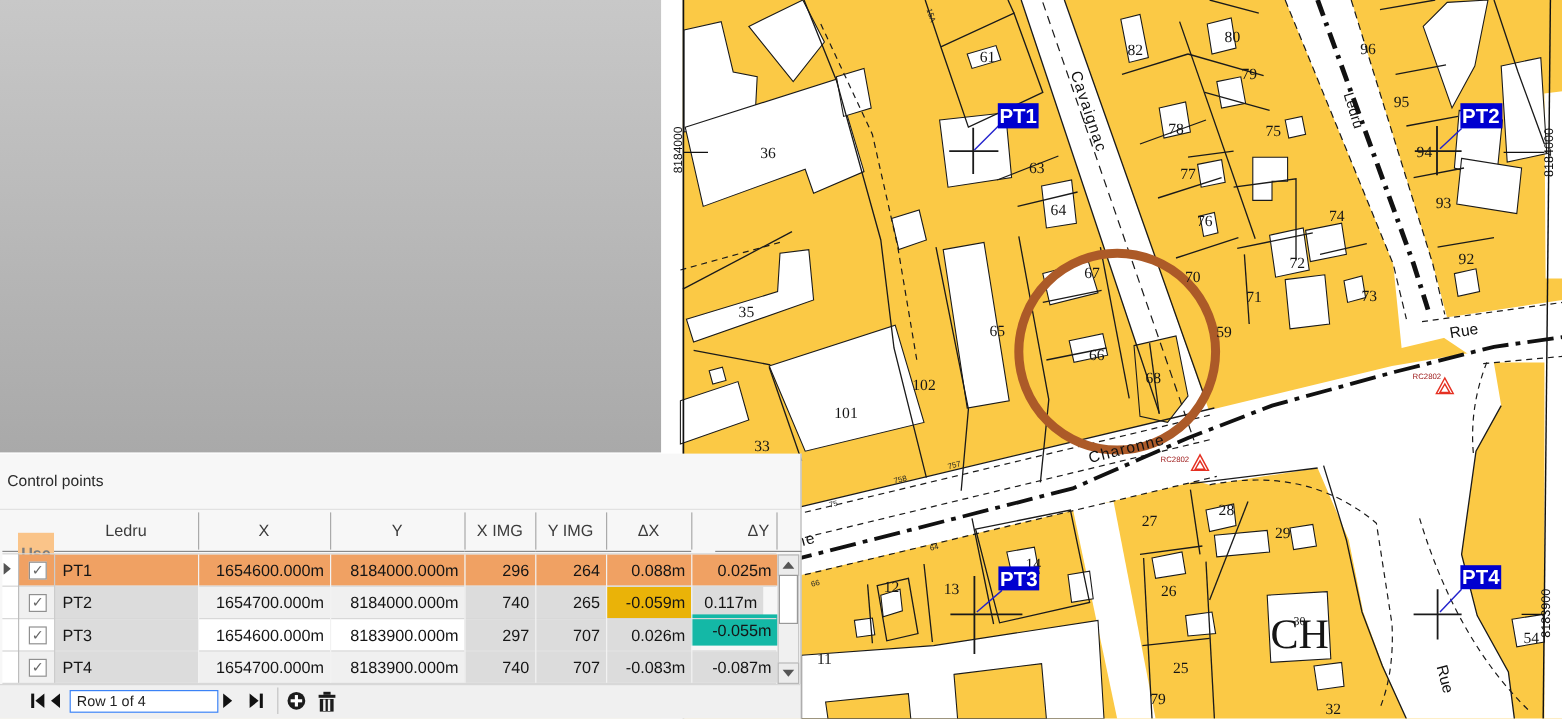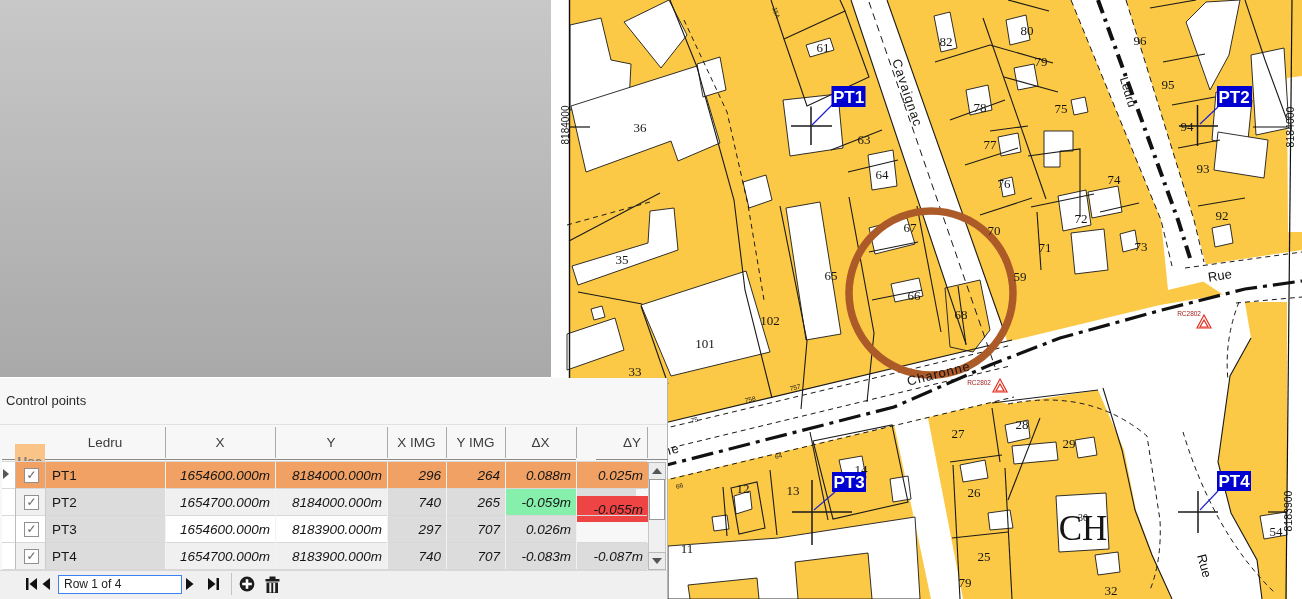--- a/index.html
+++ b/index.html
@@ -11,21 +11,21 @@
   #panel{position:absolute;left:0;top:378px;width:668px;height:221px;
          background:#f7f7f7;border-right:1px solid #b5b5b5;box-sizing:border-box;}
   #ptitle{position:absolute;left:6px;top:393px;font-size:13px;color:#2a2a2a;}
   
   .hd{position:absolute;top:425px;height:35px;box-sizing:border-box;
       border-bottom:1px solid #8a8a8a;color:#3c3c3c;font-size:13.5px;
       display:flex;align-items:center;justify-content:center;}
   .hsep{position:absolute;top:427px;height:31px;width:1px;background:#aaa;}
   .cell{position:absolute;height:26px;box-sizing:border-box;font-size:13.5px;
         color:#151515;display:flex;align-items:center;}
-  .num{justify-content:flex-end;padding-right:5px;font-style:italic;}
+  .num{justify-content:flex-end;padding-right:5px;}
   .txt{justify-content:flex-start;padding-left:7px;}
   .rowline{position:absolute;left:2px;width:645px;height:1px;background:#d8d8d8;}
   .vline{position:absolute;width:1px;background:#f2f2f2;}
   .cb{position:absolute;width:13px;height:13px;background:#fff;
       border:1px solid #909090;font-size:12px;color:#666;line-height:12px;
       text-align:center;}
   
   #tbar{position:absolute;left:0;top:570px;width:667px;height:29px;
         background:#f0f0f0;border-top:1px solid #d8d8d8;box-sizing:border-box;}
   #rowbox{position:absolute;left:58px;top:575px;width:117px;height:17px;
@@ -317,32 +317,32 @@
 <div class="cell num" style="left:505px;top:462px;width:71px;background:#f0a163;">0.088m</div>
 <div class="cell num" style="left:576px;top:462px;width:72px;background:#f0a163;">0.025m</div>
 
 <div class="cell" style="left:2px;top:489px;width:13px;background:#fff;"></div>
 <div class="cell" style="left:15px;top:489px;width:30px;background:#f0f0f0;"></div>
 <div class="cell txt" style="left:45px;top:489px;width:120px;background:#dcdcdc;">PT2</div>
 <div class="cell num" style="left:165px;top:489px;width:110px;background:#f0f0f0;">1654700.000m</div>
 <div class="cell num" style="left:275px;top:489px;width:112px;background:#f0f0f0;">8184000.000m</div>
 <div class="cell num" style="left:387px;top:489px;width:59px;background:#dcdcdc;">740</div>
 <div class="cell num" style="left:446px;top:489px;width:59px;background:#dcdcdc;">265</div>
-<div class="cell num" style="left:505px;top:489px;width:71px;background:#86efac;">-0.059m</div>
+<div class="cell num" style="left:505px;top:489px;width:71px;background:#eab308;">-0.059m</div>
 <div class="cell num" style="left:576px;top:489px;width:60px;background:#dcdcdc;">0.117m</div>
 
 <div class="cell" style="left:2px;top:516px;width:13px;background:#fff;"></div>
 <div class="cell" style="left:15px;top:516px;width:30px;background:#fff;"></div>
 <div class="cell txt" style="left:45px;top:516px;width:120px;background:#dcdcdc;">PT3</div>
 <div class="cell num" style="left:165px;top:516px;width:110px;background:#fff;">1654600.000m</div>
 <div class="cell num" style="left:275px;top:516px;width:112px;background:#fff;">8183900.000m</div>
 <div class="cell num" style="left:387px;top:516px;width:59px;background:#dcdcdc;">297</div>
 <div class="cell num" style="left:446px;top:516px;width:59px;background:#dcdcdc;">707</div>
 <div class="cell num" style="left:505px;top:516px;width:71px;background:#dcdcdc;">0.026m</div>
-<div class="cell num" style="left:576px;top:496px;width:72px;background:#ef4444;">-0.055m</div>
+<div class="cell num" style="left:576px;top:512px;width:72px;background:#14b8a6;">-0.055m</div>
 
 <div class="cell" style="left:2px;top:543px;width:13px;background:#fff;"></div>
 <div class="cell" style="left:15px;top:543px;width:30px;background:#f0f0f0;"></div>
 <div class="cell txt" style="left:45px;top:543px;width:120px;background:#dcdcdc;">PT4</div>
 <div class="cell num" style="left:165px;top:543px;width:110px;background:#f0f0f0;">1654700.000m</div>
 <div class="cell num" style="left:275px;top:543px;width:112px;background:#f0f0f0;">8183900.000m</div>
 <div class="cell num" style="left:387px;top:543px;width:59px;background:#dcdcdc;">740</div>
 <div class="cell num" style="left:446px;top:543px;width:59px;background:#dcdcdc;">707</div>
 <div class="cell num" style="left:505px;top:543px;width:71px;background:#dcdcdc;">-0.083m</div>
 <div class="cell num" style="left:576px;top:543px;width:72px;background:#dcdcdc;">-0.087m</div>

